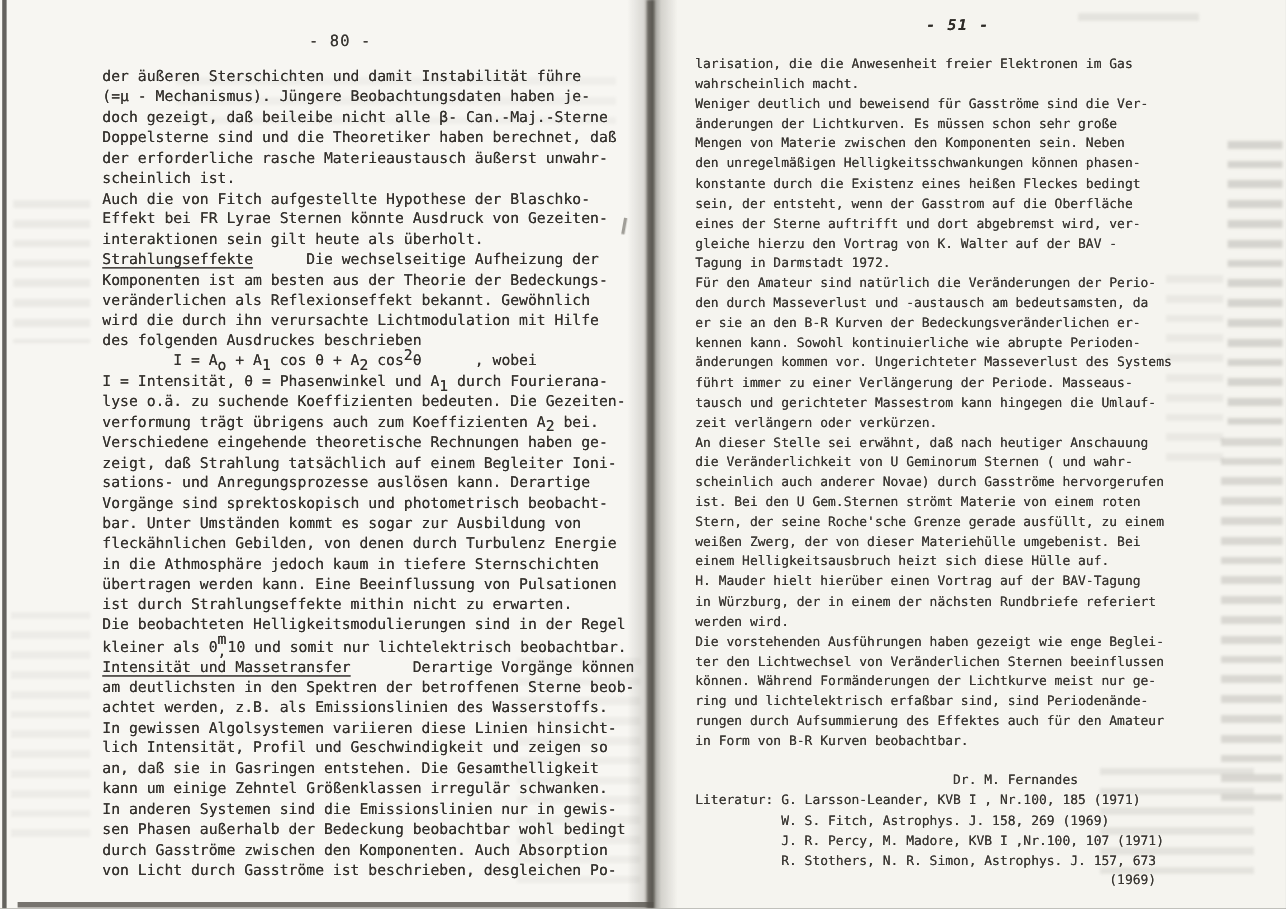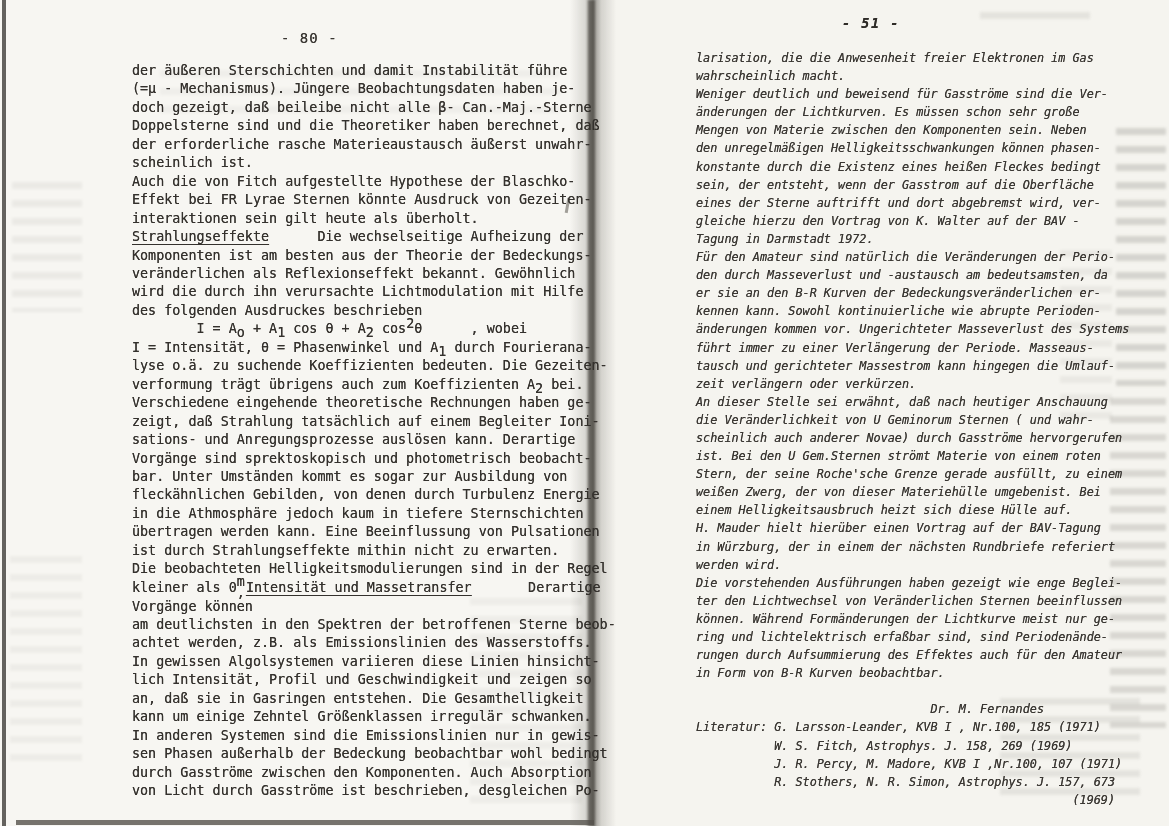--- a/index.html
+++ b/index.html
@@ -26,27 +26,25 @@
 
   .page-text{
     position:absolute;
     white-space:pre-wrap;
     text-shadow:0 0 0.5px rgba(48,45,40,.85);
   }
   .page-text.left-text{
     left:93px;top:62px;width:502px;
     font-size:13.4px;line-height:18.45px;
     color:#34312d;
-    margin-left:39px;
   }
   .page-text.right-text{
-    left:696px;top:49px;width:462px;
+    left:632px;top:49px;width:462px;
     font-size:11.8px;line-height:18.1px;
     color:#3a3733;
-    font-style:italic;
   }
   .u{text-decoration:underline;text-underline-offset:3px;}
   .sub{position:relative;top:4px;}
   .sup{position:relative;top:-5px;}
   .stack{display:inline-block;width:0.68em;height:1em;position:relative;}
   .stack .t{position:absolute;left:0;top:-0.45em;}
   .stack .b{position:absolute;left:0;top:0.40em;}
 
   
   .gutter{
@@ -136,21 +134,22 @@
 Verschiedene eingehende theoretische Rechnungen haben ge-
 zeigt, daß Strahlung tatsächlich auf einem Begleiter Ioni-
 sations- und Anregungsprozesse auslösen kann. Derartige
 Vorgänge sind sprektoskopisch und photometrisch beobacht-
 bar. Unter Umständen kommt es sogar zur Ausbildung von
 fleckähnlichen Gebilden, von denen durch Turbulenz Energie
 in die Athmosphäre jedoch kaum in tiefere Sternschichten
 übertragen werden kann. Eine Beeinflussung von Pulsationen
 ist durch Strahlungseffekte mithin nicht zu erwarten.
 Die beobachteten Helligkeitsmodulierungen sind in der Regel
-kleiner als 0</span><span class="stack"><span class="t">m</span><span class="b">,</span></span><span class="u">Intensität und Massetransfer</span><span>       Derartige Vorgänge können
+kleiner als 0</span><span class="stack"><span class="t">m</span><span class="b">,</span></span><span>10 und somit nur lichtelektrisch beobachtbar.
+</span><span class="u">Intensität und Massetransfer</span><span>       Derartige Vorgänge können
 am deutlichsten in den Spektren der betroffenen Sterne beob-
 achtet werden, z.B. als Emissionslinien des Wasserstoffs.
 In gewissen Algolsystemen variieren diese Linien hinsicht-
 lich Intensität, Profil und Geschwindigkeit und zeigen so
 an, daß sie in Gasringen entstehen. Die Gesamthelligkeit
 kann um einige Zehntel Größenklassen irregulär schwanken.
 In anderen Systemen sind die Emissionslinien nur in gewis-
 sen Phasen außerhalb der Bedeckung beobachtbar wohl bedingt
 durch Gasströme zwischen den Komponenten. Auch Absorption
 von Licht durch Gasströme ist beschrieben, desgleichen Po-</span></div>

